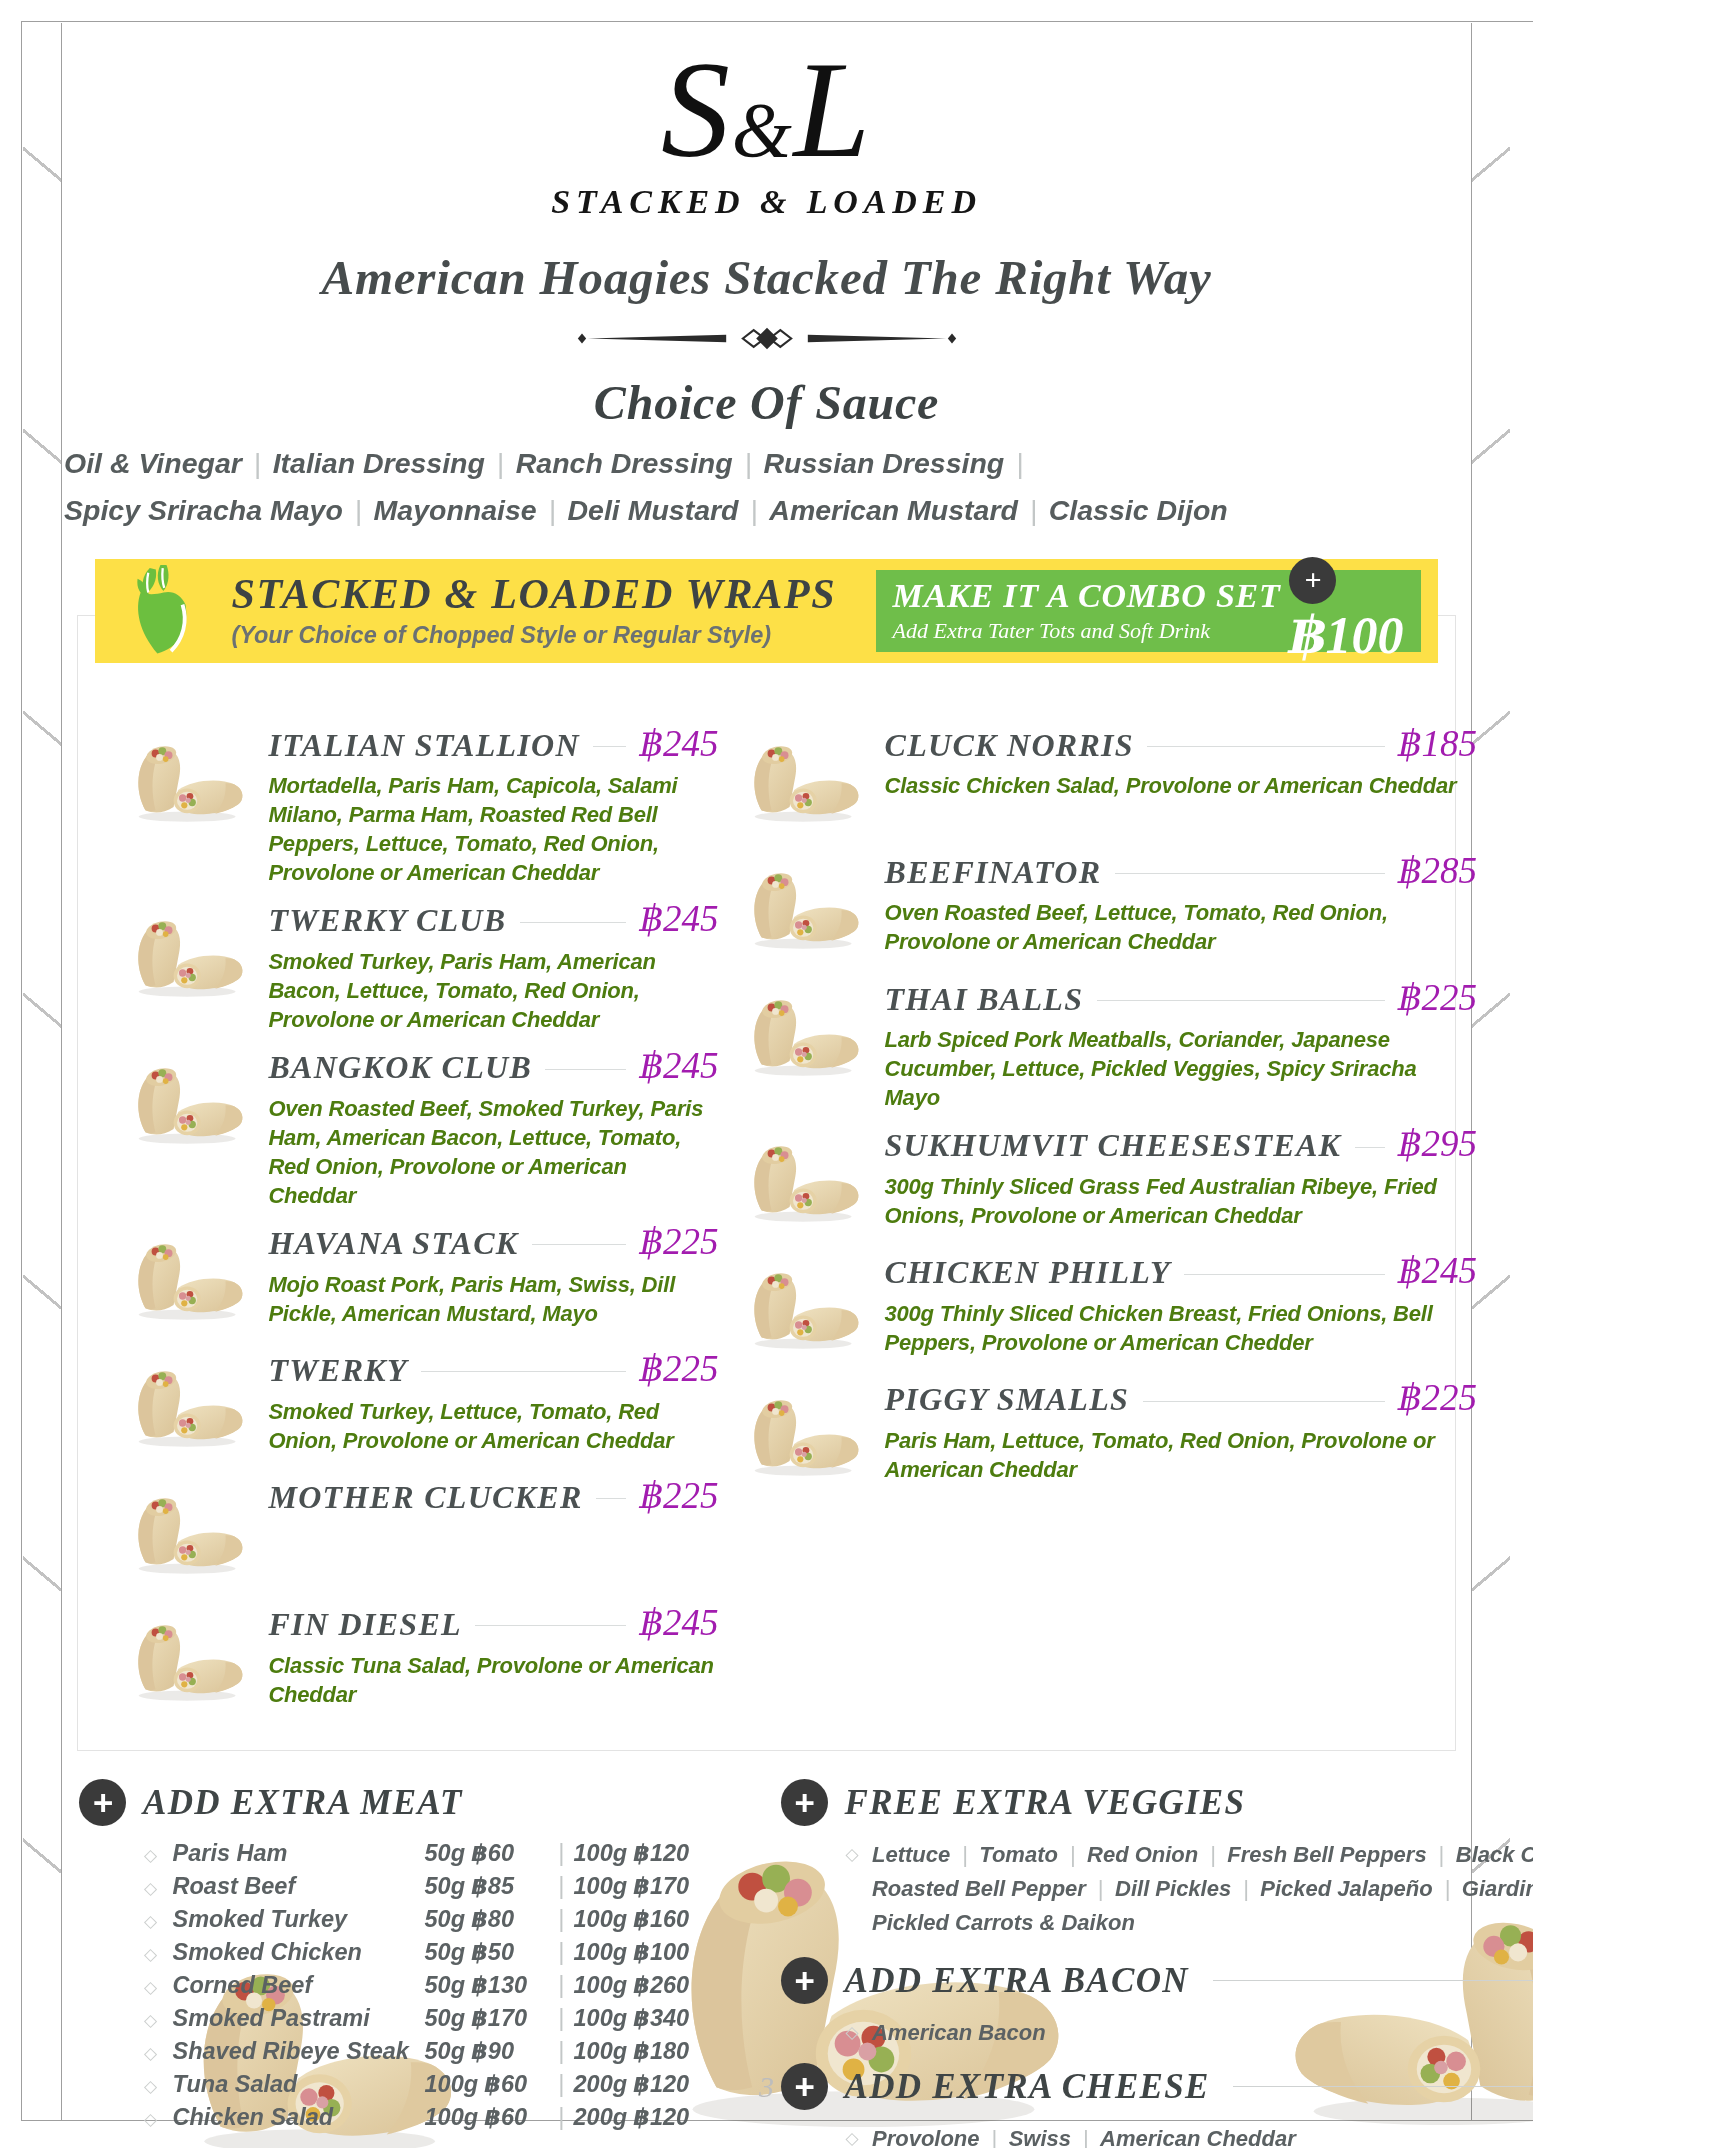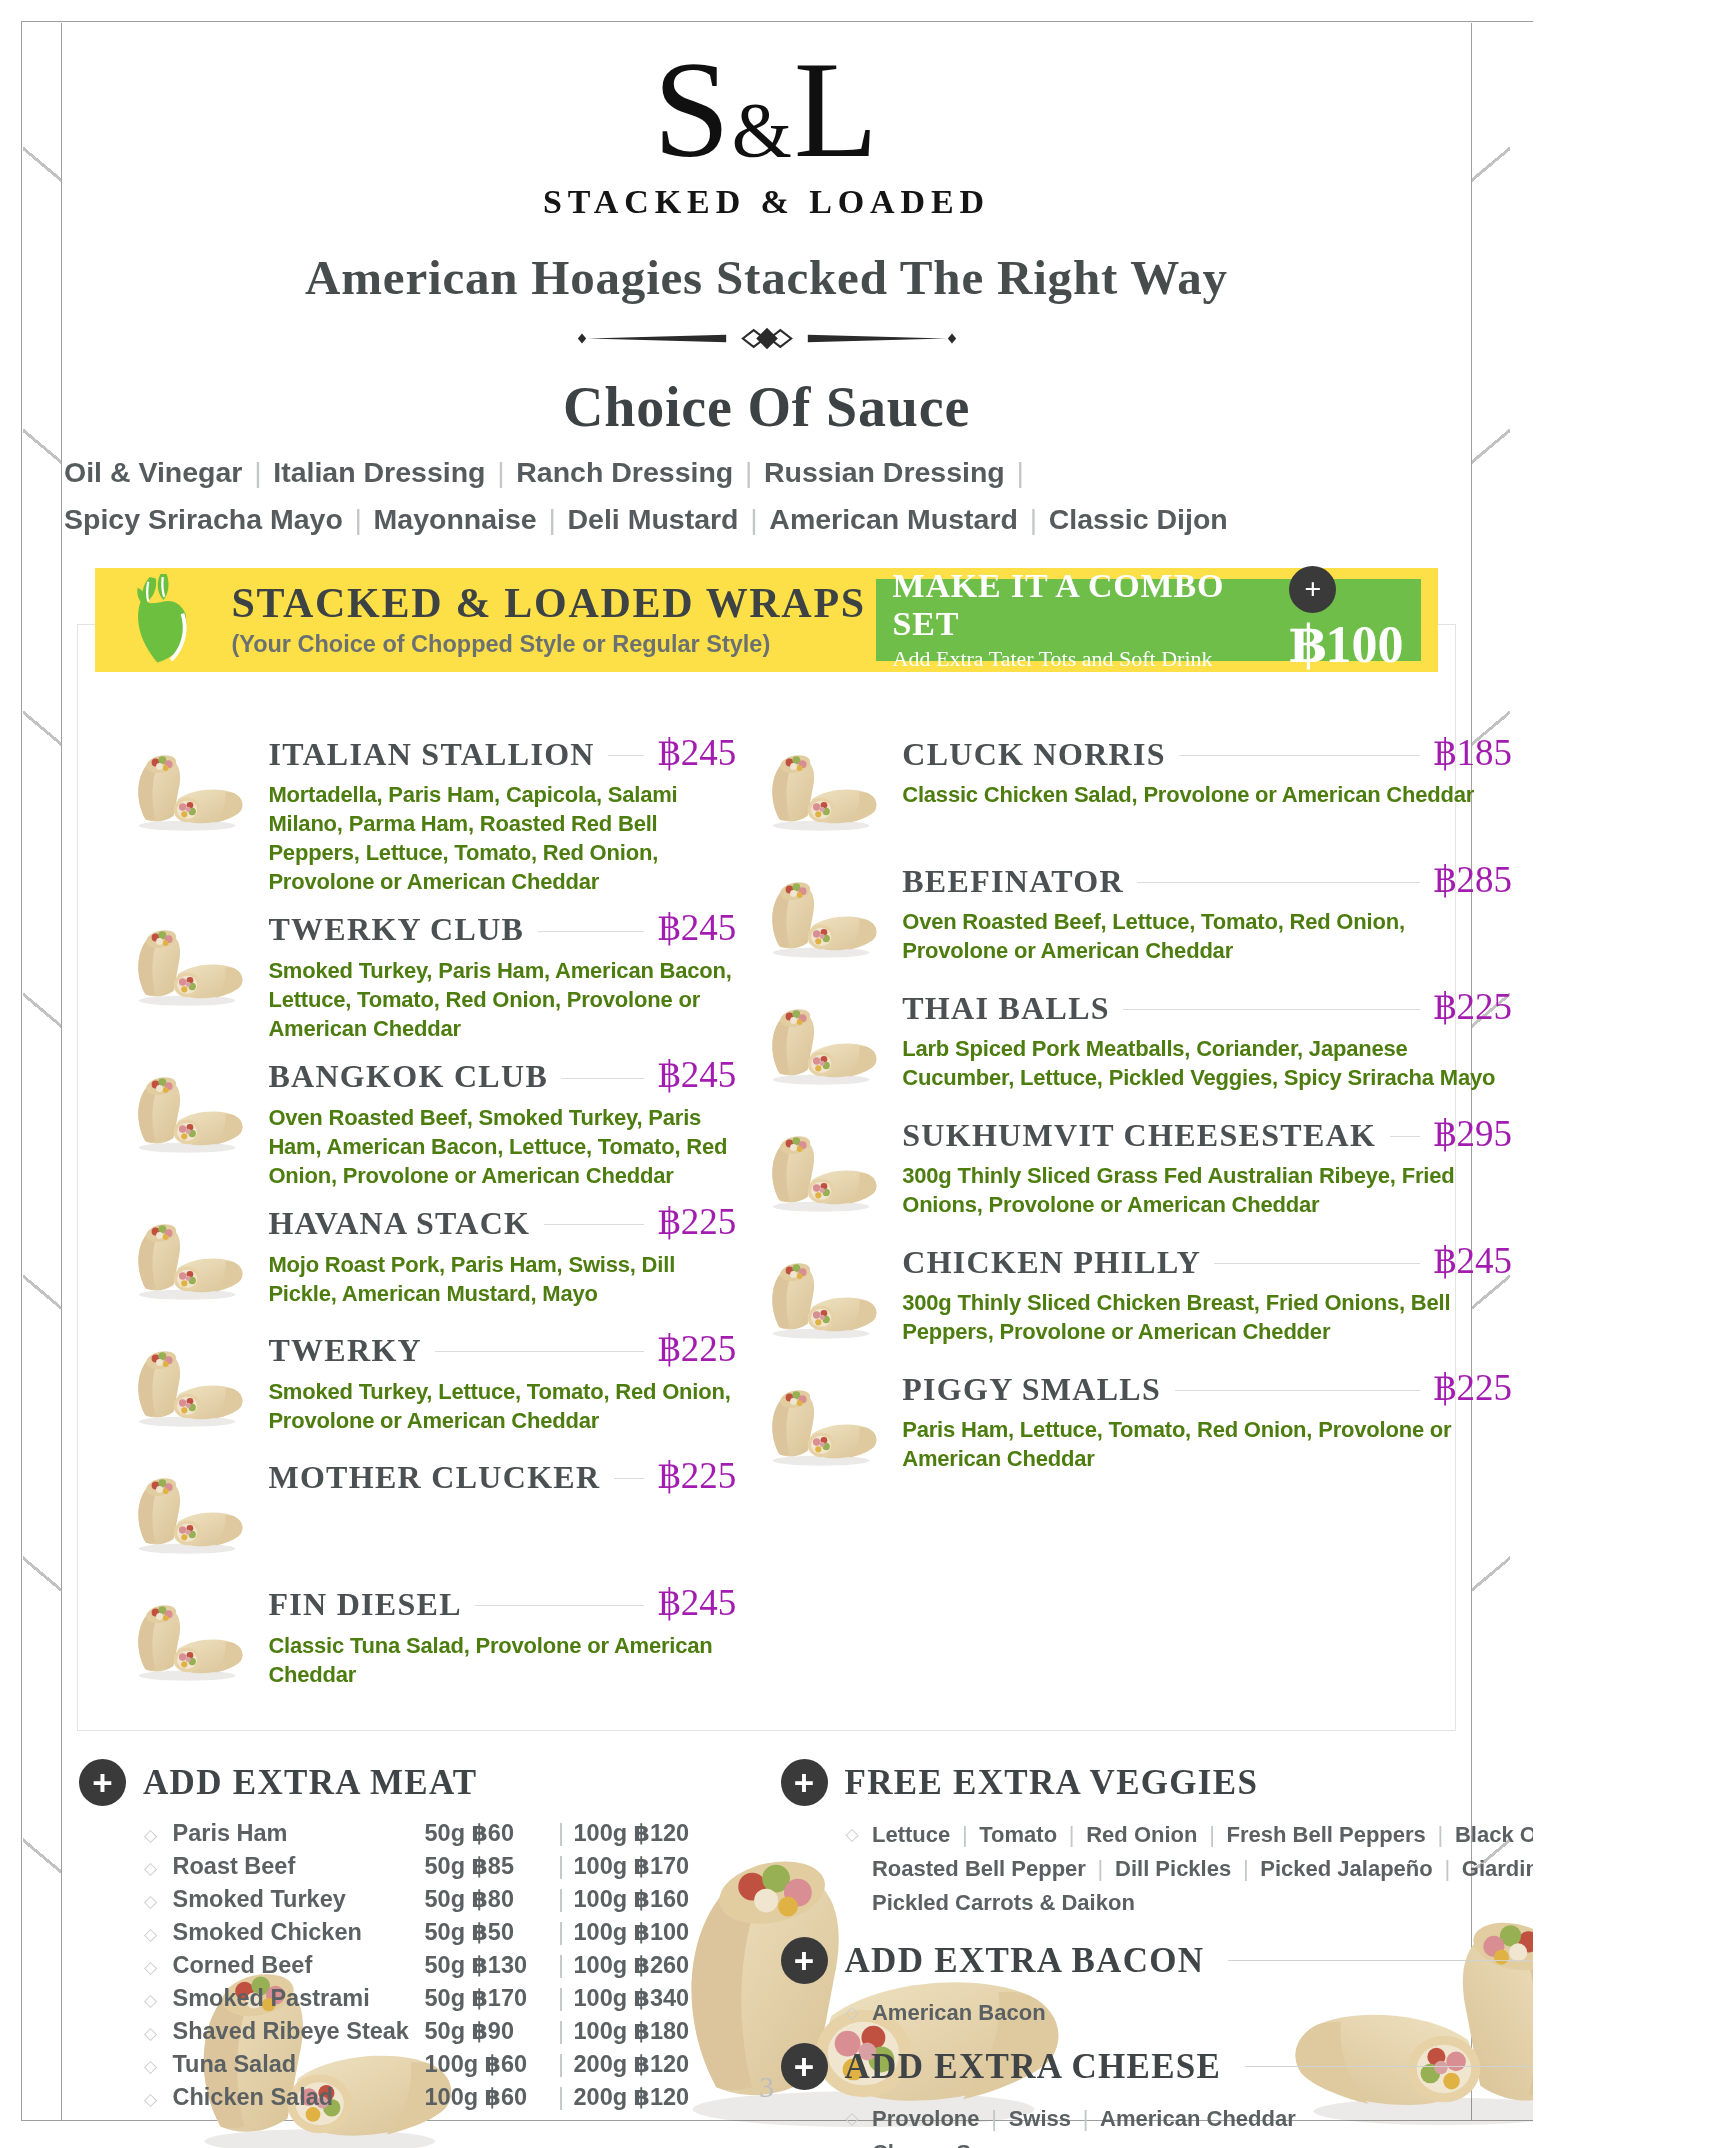--- a/index.html
+++ b/index.html
@@ -1,37 +1,37 @@
 <!DOCTYPE html>
 <html style="font-size:13.4px"><head>
 <meta charset="utf-8">
 <style>
   html,body{margin:0;padding:0;background:#fff;}
   .page{position:relative;width:1533px;height:2148px;background:#fff;overflow:hidden;
-        font-family:"Liberation Sans","DejaVu Sans",sans-serif;color:#4b5152;}
+        font-family:"Liberation Sans","DejaVu Sans",sans-serif;color:#4b5152;font-style:italic;}
   .serif{font-family:"Liberation Serif","DejaVu Serif","DejaVu Sans",serif;}
 
   
   .frame{position:absolute;left:21px;top:21px;width:1674px;height:2098px;border:1.7px solid #9f9f9f;}
   .strip{position:absolute;top:22.7px;bottom:28px;width:38px;}
   .strip.left{left:22.7px;border-right:1.7px solid #9f9f9f;
     background:repeating-linear-gradient(40deg,transparent 0 213px,#c2c2c2 213px 216px);}
   .strip.right{right:22.7px;border-left:1.7px solid #9f9f9f;
     background:repeating-linear-gradient(-40deg,transparent 0 213px,#c2c2c2 213px 216px);}
 
   .content{position:absolute;left:64px;right:64px;top:22.7px;}
 
   
   .logo{text-align:center;margin-top:18.5px;color:#101010;}
   .logo-main{font-size:138px;line-height:1;letter-spacing:1.7px;}
   .logo-main .amp{font-size:0.56em;}
   .logo-sub{font-size:34px;font-weight:bold;letter-spacing:5.9px;margin-top:3.4px;color:#151515;}
   .tagline{text-align:center;font-size:49px;font-weight:bold;color:#474c4d;margin-top:28.5px;letter-spacing:0.8px;}
   .divider{display:block;margin:20px auto 0;}
-  .sauce-title{text-align:center;font-size:56px;font-weight:bold;color:#3d4344;margin-top:23.5px;letter-spacing:0.8px;}
+  .sauce-title{text-align:center;font-size:48px;font-weight:bold;color:#3d4344;margin-top:23.5px;letter-spacing:0.8px;}
   .sauce-lines{margin-top:10px;text-align:left;font-weight:bold;font-size:28.5px;color:#565c5d;line-height:47px;}
   .opt{white-space:nowrap;}
   .opt:not(:last-child)::after{content:"|";color:#c3c7c7;font-weight:normal;margin:0 11.7px;}
   .trail .opt:last-child::after{content:"|";color:#c3c7c7;font-weight:normal;margin:0 11.7px;}
 
   
   .wraps{position:relative;margin:25px 13.4px 0;}
   .banner{position:relative;z-index:2;margin:0 18px;height:104px;background:#fde047;}
   .banner-icon{position:absolute;left:27px;top:3.4px;width:86px;height:99px;}
   .banner-titles{position:absolute;left:136px;top:11.7px;}

